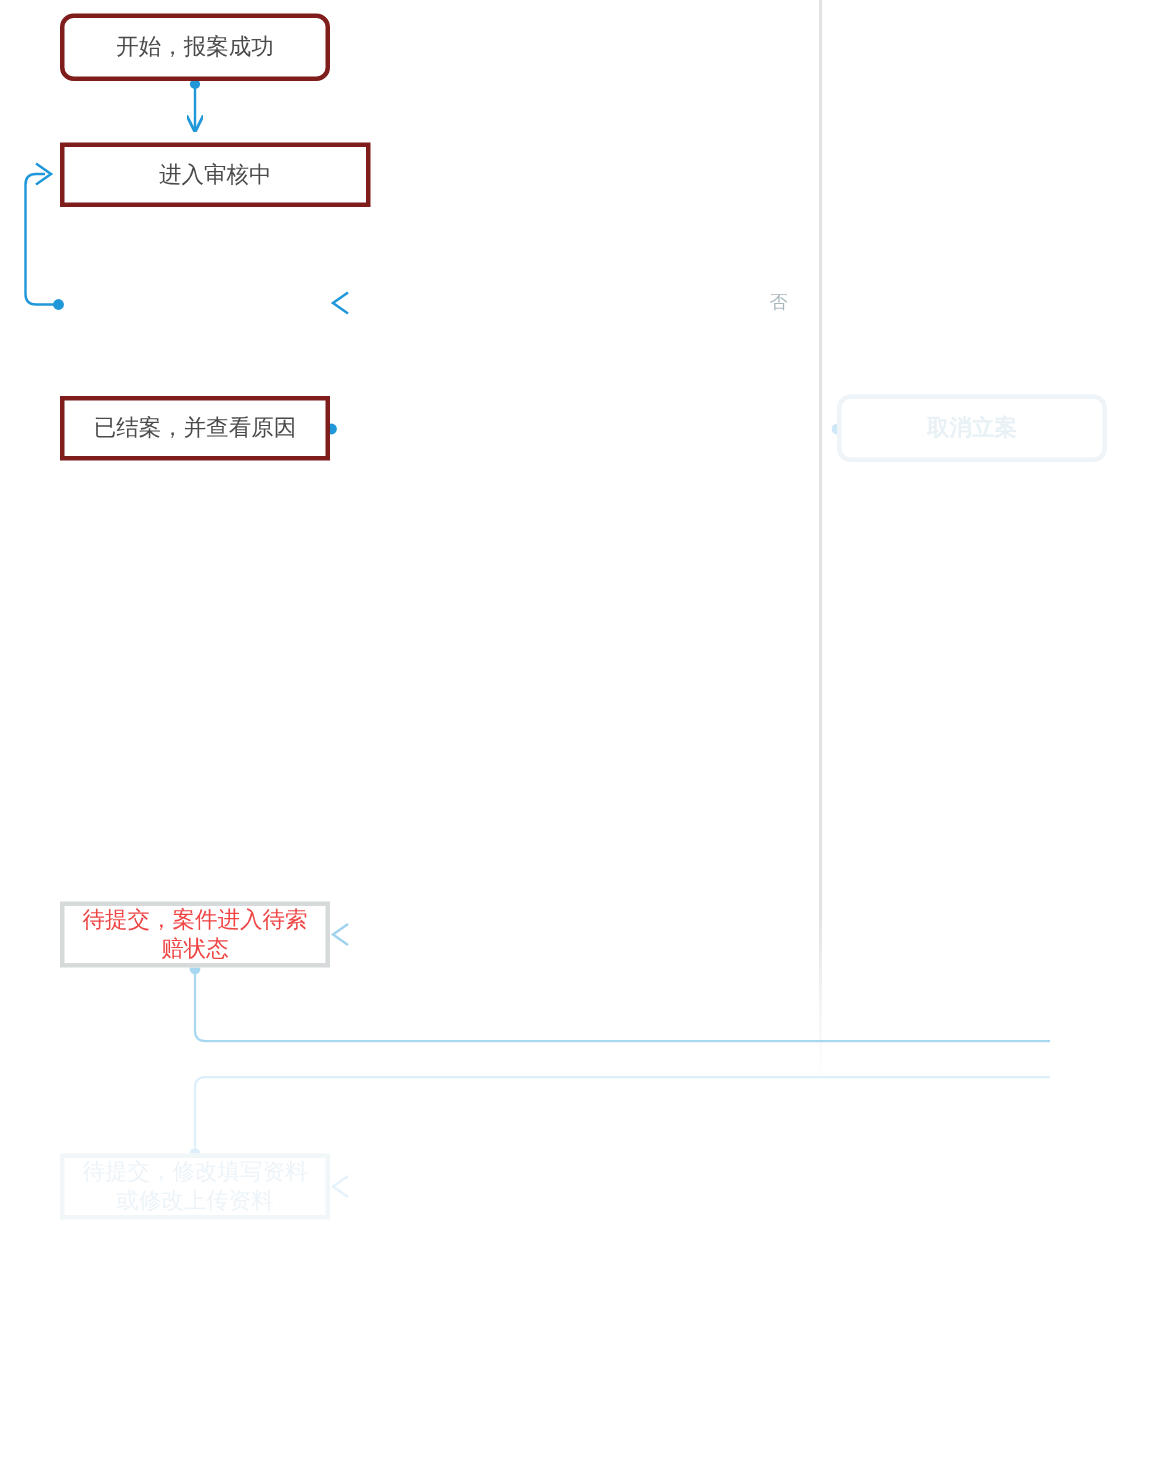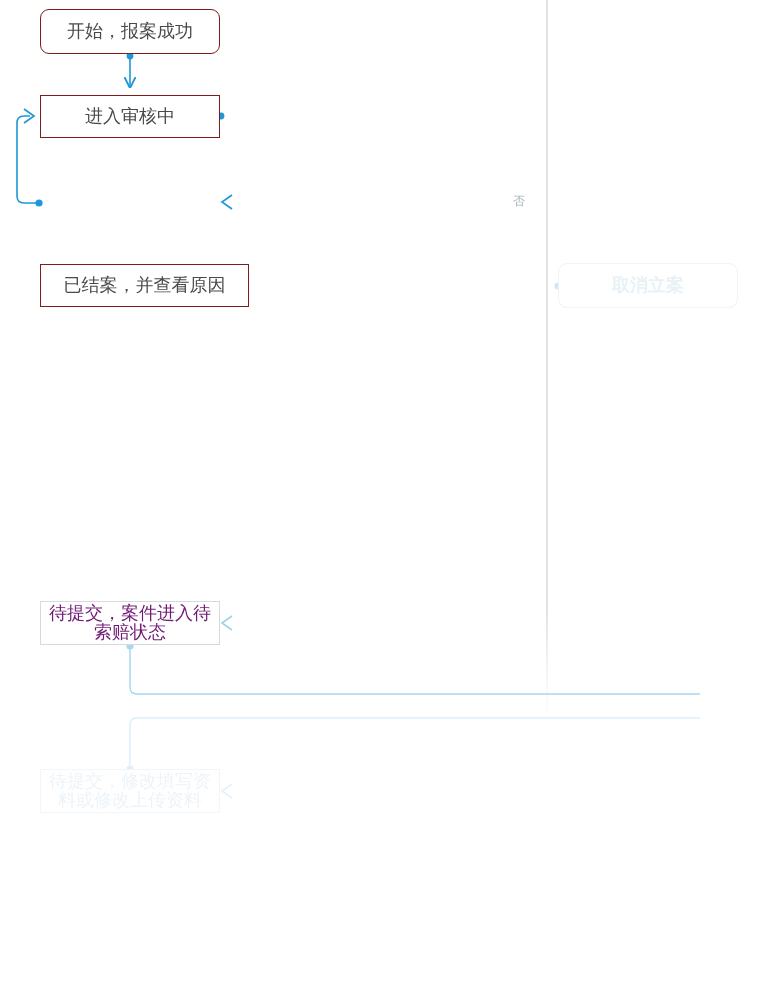--- a/index.html
+++ b/index.html
@@ -26,23 +26,23 @@
     overflow: visible;
   }
   .node {
     position: absolute;
     box-sizing: border-box;
     display: flex;
     align-items: center;
     justify-content: center;
     text-align: center;
     background: #ffffff;
-    border: 1px solid #7f1d1d;
+    border: 3px solid #7f1d1d;
     color: #4a4a4a;
-    font-size: 18px;
+    font-size: 15px;
     line-height: 19px;
     padding: 2px 6px;
   }
   .node.rounded {
     border-radius: 9px;
   }
   .node-label {
     display: block;
     width: 100%;
   }
@@ -157,30 +157,30 @@
     <g>
       <line x1="700" y1="791" x2="228" y2="791" stroke="url(#fadeVeryPale)" stroke-width="1.5"></line>
       <path d="M 232 784 L 222 791 L 232 798" fill="none" stroke="#e4f2fc" stroke-width="1.6"></path>
     </g>
   </svg>
 
   <div class="node rounded" style="left:40px; top:9px; width:180px; height:45px;">
     <span class="node-label">开始，报案成功</span>
   </div>
 
-  <div class="node" style="left:40px; top:95px; width:180px; height:43px;">
+  <div class="node" style="left:40px; top:95px; width:207px; height:43px;">
     <span class="node-label">进入审核中</span>
   </div>
 
 
-  <div class="node" style="left:40px; top:264px; width:209px; height:43px;">
+  <div class="node" style="left:40px; top:264px; width:180px; height:43px;">
     <span class="node-label">已结案，并查看原因</span>
   </div>
 
-  <div class="node" style="left:40px; top:601px; width:180px; height:44px; border-color:#d7dada; color:#701a75;">
+  <div class="node" style="left:40px; top:601px; width:180px; height:44px; border-color:#d7dada; color:#ef4444;">
     <span class="node-label">待提交，案件进入待索赔状态</span>
   </div>
 
   <div class="node" style="left:40px; top:769px; width:180px; height:44px; border-color:#f1f6f8; color:#edf4f9;">
     <span class="node-label">待提交，修改填写资料或修改上传资料</span>
   </div>
 
   <div class="node rounded" style="left:558px; top:263px; width:180px; height:45px; border-color:#eef4f7; color:#e8f1f6; font-weight:bold;">
     <span class="node-label">取消立案</span>
   </div>

